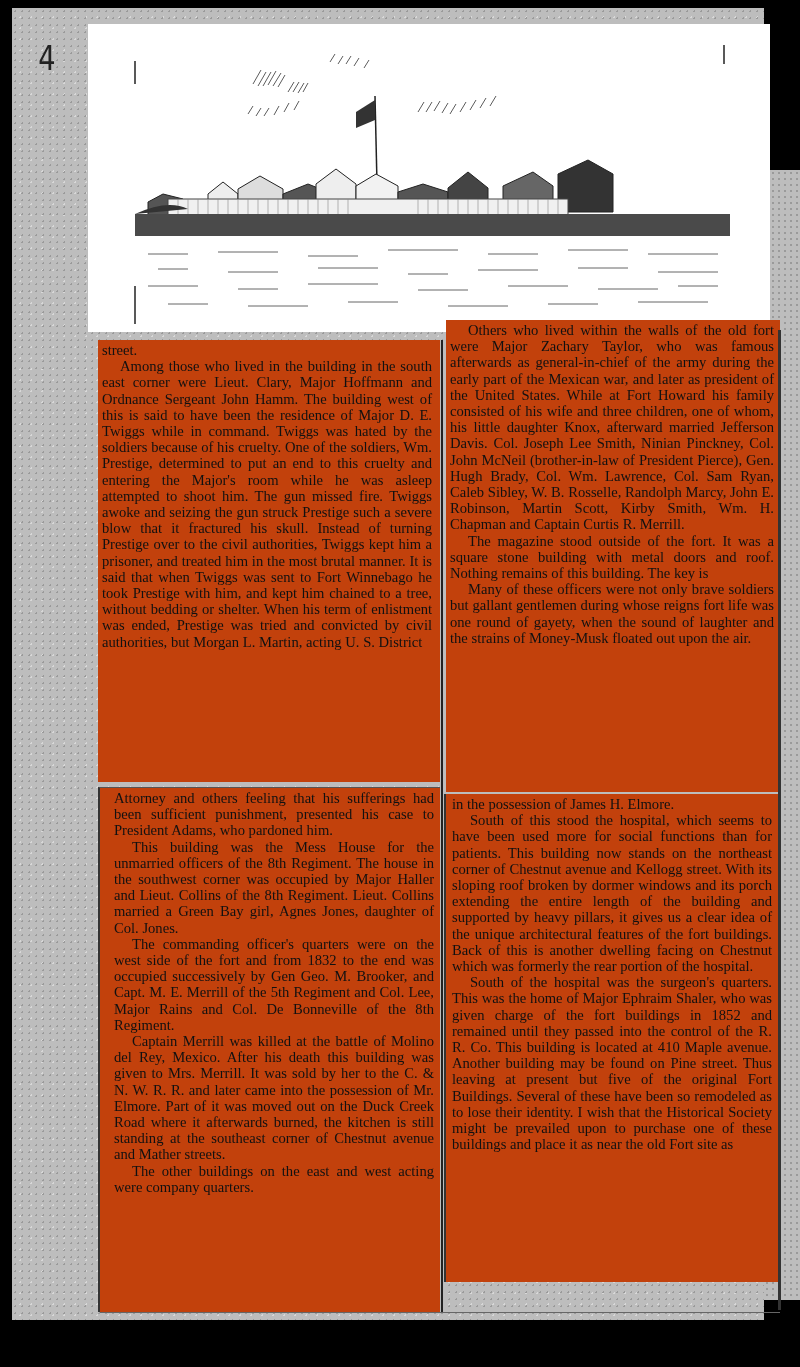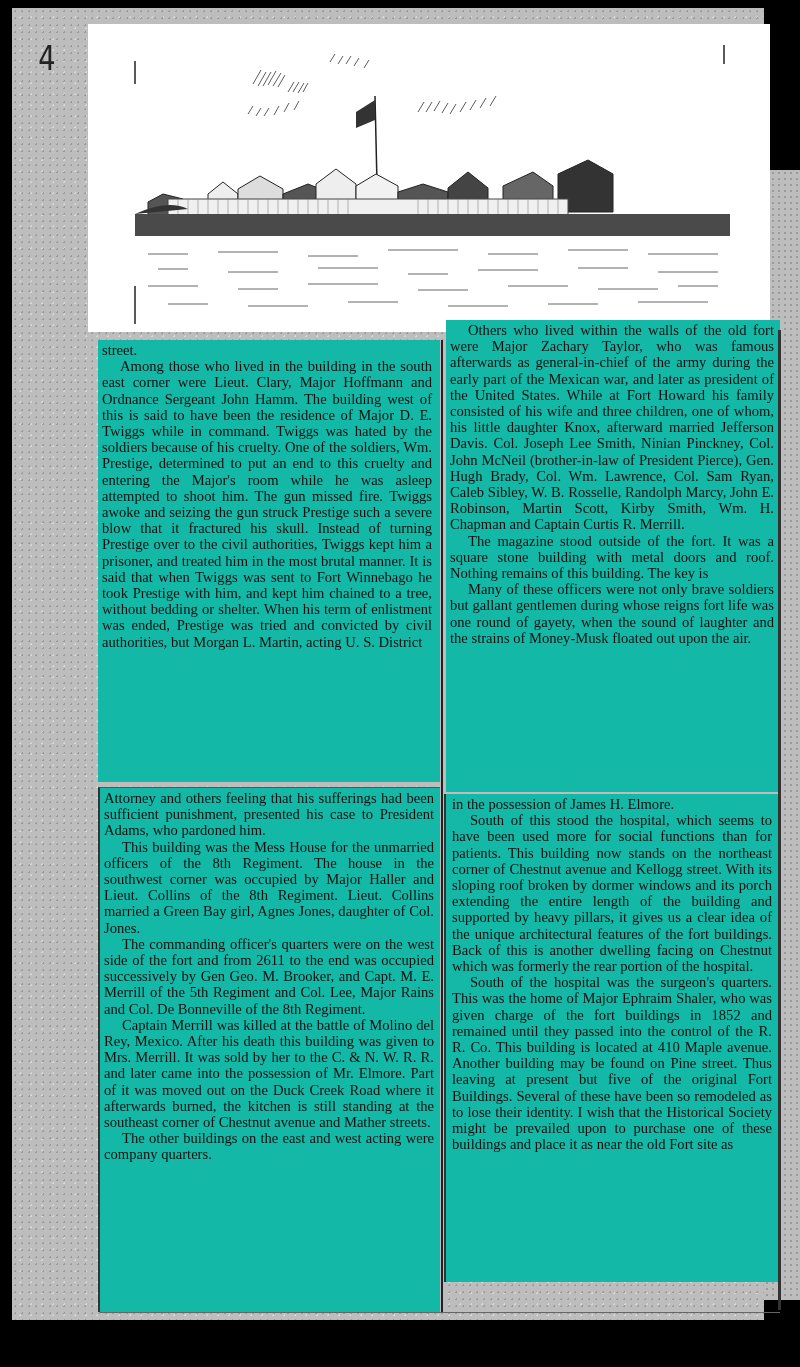--- a/index.html
+++ b/index.html
@@ -27,28 +27,28 @@
     position: absolute; left: 36px; top: 38px;
     font-family: "DejaVu Sans", sans-serif; font-size: 34px; color: #222;
     transform: scaleX(0.8);
   }
   .illustration {
     position: absolute; left: 88px; top: 24px; width: 682px; height: 308px;
     background: #fff;
   }
   .illustration svg { position: absolute; left: 0; top: 0; }
   .col {
-    position: absolute; background: #14b8a6; color: #111;
+    position: absolute; background: #c2410c; color: #111;
     font-size: 14.6px; line-height: 16.2px;
     text-align: justify; box-sizing: border-box;
   }
   .col p { margin: 0; text-indent: 18px; }
   .col p.noindent { text-indent: 0; }
   .col-left-top { left: 98px; top: 340px; width: 342px; height: 442px; padding: 2px 8px 0 4px; }
-  .col-left-bot { left: 98px; top: 787px; width: 342px; height: 525px; padding: 2px 6px 0 4px; border-left: 2px solid #333; border-top: 1px solid #555; }
+  .col-left-bot { left: 98px; top: 787px; width: 342px; height: 525px; padding: 2px 6px 0 14px; border-left: 2px solid #333; border-top: 1px solid #555; }
   .col-right-top { left: 446px; top: 320px; width: 334px; height: 472px; padding: 2px 6px 0 4px; }
   .col-right-bot { left: 444px; top: 794px; width: 334px; height: 488px; padding: 2px 6px 0 6px; border-left: 2px solid #333; }
   .divider { position: absolute; left: 441px; top: 340px; width: 2px; height: 972px; background: #222; }
   .right-edge { position: absolute; left: 778px; top: 330px; width: 3px; height: 980px; background: #333; }
   .bottom-rule { position: absolute; left: 100px; top: 1312px; width: 680px; height: 1px; background: #666; }
 </style>
 </head>
 <body>
 
 <div class="backing"></div>
@@ -105,21 +105,21 @@
 </div>
 
 <div class="col col-left-top">
   <p class="noindent">street.</p>
   <p>Among those who lived in the building in the south east corner were Lieut. Clary, Major Hoffmann and Ordnance Sergeant John Hamm. The building west of this is said to have been the residence of Major D. E. Twiggs while in command. Twiggs was hated by the soldiers because of his cruelty. One of the soldiers, Wm. Prestige, determined to put an end to this cruelty and entering the Major's room while he was asleep attempted to shoot him. The gun missed fire. Twiggs awoke and seizing the gun struck Prestige such a severe blow that it fractured his skull. Instead of turning Prestige over to the civil authorities, Twiggs kept him a prisoner, and treated him in the most brutal manner. It is said that when Twiggs was sent to Fort Winnebago he took Prestige with him, and kept him chained to a tree, without bedding or shelter. When his term of enlistment was ended, Prestige was tried and convicted by civil authorities, but Morgan L. Martin, acting U. S. District</p>
 </div>
 
 <div class="col col-left-bot">
   <p class="noindent">Attorney and others feeling that his sufferings had been sufficient punishment, presented his case to President Adams, who pardoned him.</p>
   <p>This building was the Mess House for the unmarried officers of the 8th Regiment. The house in the southwest corner was occupied by Major Haller and Lieut. Collins of the 8th Regiment. Lieut. Collins married a Green Bay girl, Agnes Jones, daughter of Col. Jones.</p>
-  <p>The commanding officer's quarters were on the west side of the fort and from 2611 to the end was occupied successively by Gen Geo. M. Brooker, and Capt. M. E. Merrill of the 5th Regiment and Col. Lee, Major Rains and Col. De Bonneville of the 8th Regiment.</p>
+  <p>The commanding officer's quarters were on the west side of the fort and from 1832 to the end was occupied successively by Gen Geo. M. Brooker, and Capt. M. E. Merrill of the 5th Regiment and Col. Lee, Major Rains and Col. De Bonneville of the 8th Regiment.</p>
   <p>Captain Merrill was killed at the battle of Molino del Rey, Mexico. After his death this building was given to Mrs. Merrill. It was sold by her to the C. &amp; N. W. R. R. and later came into the possession of Mr. Elmore. Part of it was moved out on the Duck Creek Road where it afterwards burned, the kitchen is still standing at the southeast corner of Chestnut avenue and Mather streets.</p>
   <p>The other buildings on the east and west acting were company quarters.</p>
 </div>
 
 <div class="col col-right-top">
   <p>Others who lived within the walls of the old fort were Major Zachary Taylor, who was famous afterwards as general-in-chief of the army during the early part of the Mexican war, and later as president of the United States. While at Fort Howard his family consisted of his wife and three children, one of whom, his little daughter Knox, afterward married Jefferson Davis. Col. Joseph Lee Smith, Ninian Pinckney, Col. John McNeil (brother-in-law of President Pierce), Gen. Hugh Brady, Col. Wm. Lawrence, Col. Sam Ryan, Caleb Sibley, W. B. Rosselle, Randolph Marcy, John E. Robinson, Martin Scott, Kirby Smith, Wm. H. Chapman and Captain Curtis R. Merrill.</p>
   <p>The magazine stood outside of the fort. It was a square stone building with metal doors and roof. Nothing remains of this building. The key is</p>
   <p>Many of these officers were not only brave soldiers but gallant gentlemen during whose reigns fort life was one round of gayety, when the sound of laughter and the strains of Money-Musk floated out upon the air.</p>
 </div>
 

